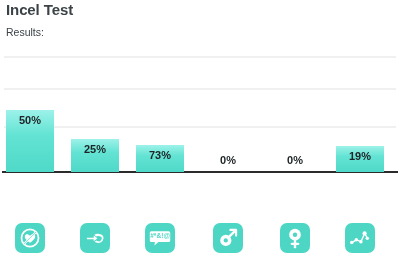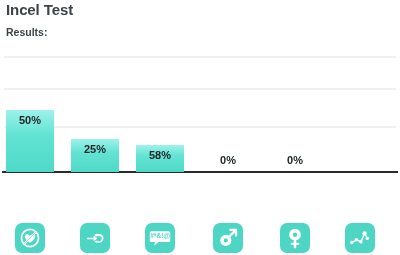--- a/index.html
+++ b/index.html
@@ -32,21 +32,21 @@
     font-weight: bold;
     color: #3c4347;
     letter-spacing: -0.1px;
   }
 
   .results-label {
     position: absolute;
     left: 6px;
     top: 26px;
     font-size: 10.5px;
-    font-weight: bold;
+    font-weight: normal;
     color: #3c4347;
   }
 
   
   .chart {
     position: absolute;
     left: 0px;
     top: 50px;
     width: 400px;
     height: 175px;
@@ -188,33 +188,37 @@
         <div class="bar-value" style="bottom:46px">50%</div>
       </div>
 
       <div class="col c1">
         <div class="bar" style="height:33px"></div>
         <div class="bar-value" style="bottom:17px">25%</div>
       </div>
 
       <div class="col c2">
         <div class="bar" style="height:27px"></div>
-        <div class="bar-value" style="bottom:11px">58%</div>
+        <div class="bar-value" style="bottom:11px">73%</div>
       </div>
 
       <div class="col c3">
         <div class="bar zero" style="height:0px"></div>
         <div class="bar-value" style="bottom:6px">0%</div>
       </div>
 
       <div class="col c4">
         <div class="bar zero" style="height:0px"></div>
         <div class="bar-value" style="bottom:6px">0%</div>
       </div>
 
+      <div class="col c5">
+        <div class="bar" style="height:26px"></div>
+        <div class="bar-value" style="bottom:10px">19%</div>
+      </div>
 
     </div>
 
     <div class="legend">
 
       <div class="legend-col l0">
         <div class="icon-box">
           <svg width="22" height="22" viewBox="0 0 24 24">
             <circle cx="12" cy="12" r="9.3" fill="none" stroke="#ffffff" stroke-width="1.9"></circle>
             <path d="M12 17.2 C7.2 13.6 5.6 11.4 6.6 9.2 C7.5 7.3 10.2 7.3 12 9.6 C13.8 7.3 16.5 7.3 17.4 9.2 C18.4 11.4 16.8 13.6 12 17.2 Z" fill="#ffffff"></path>

